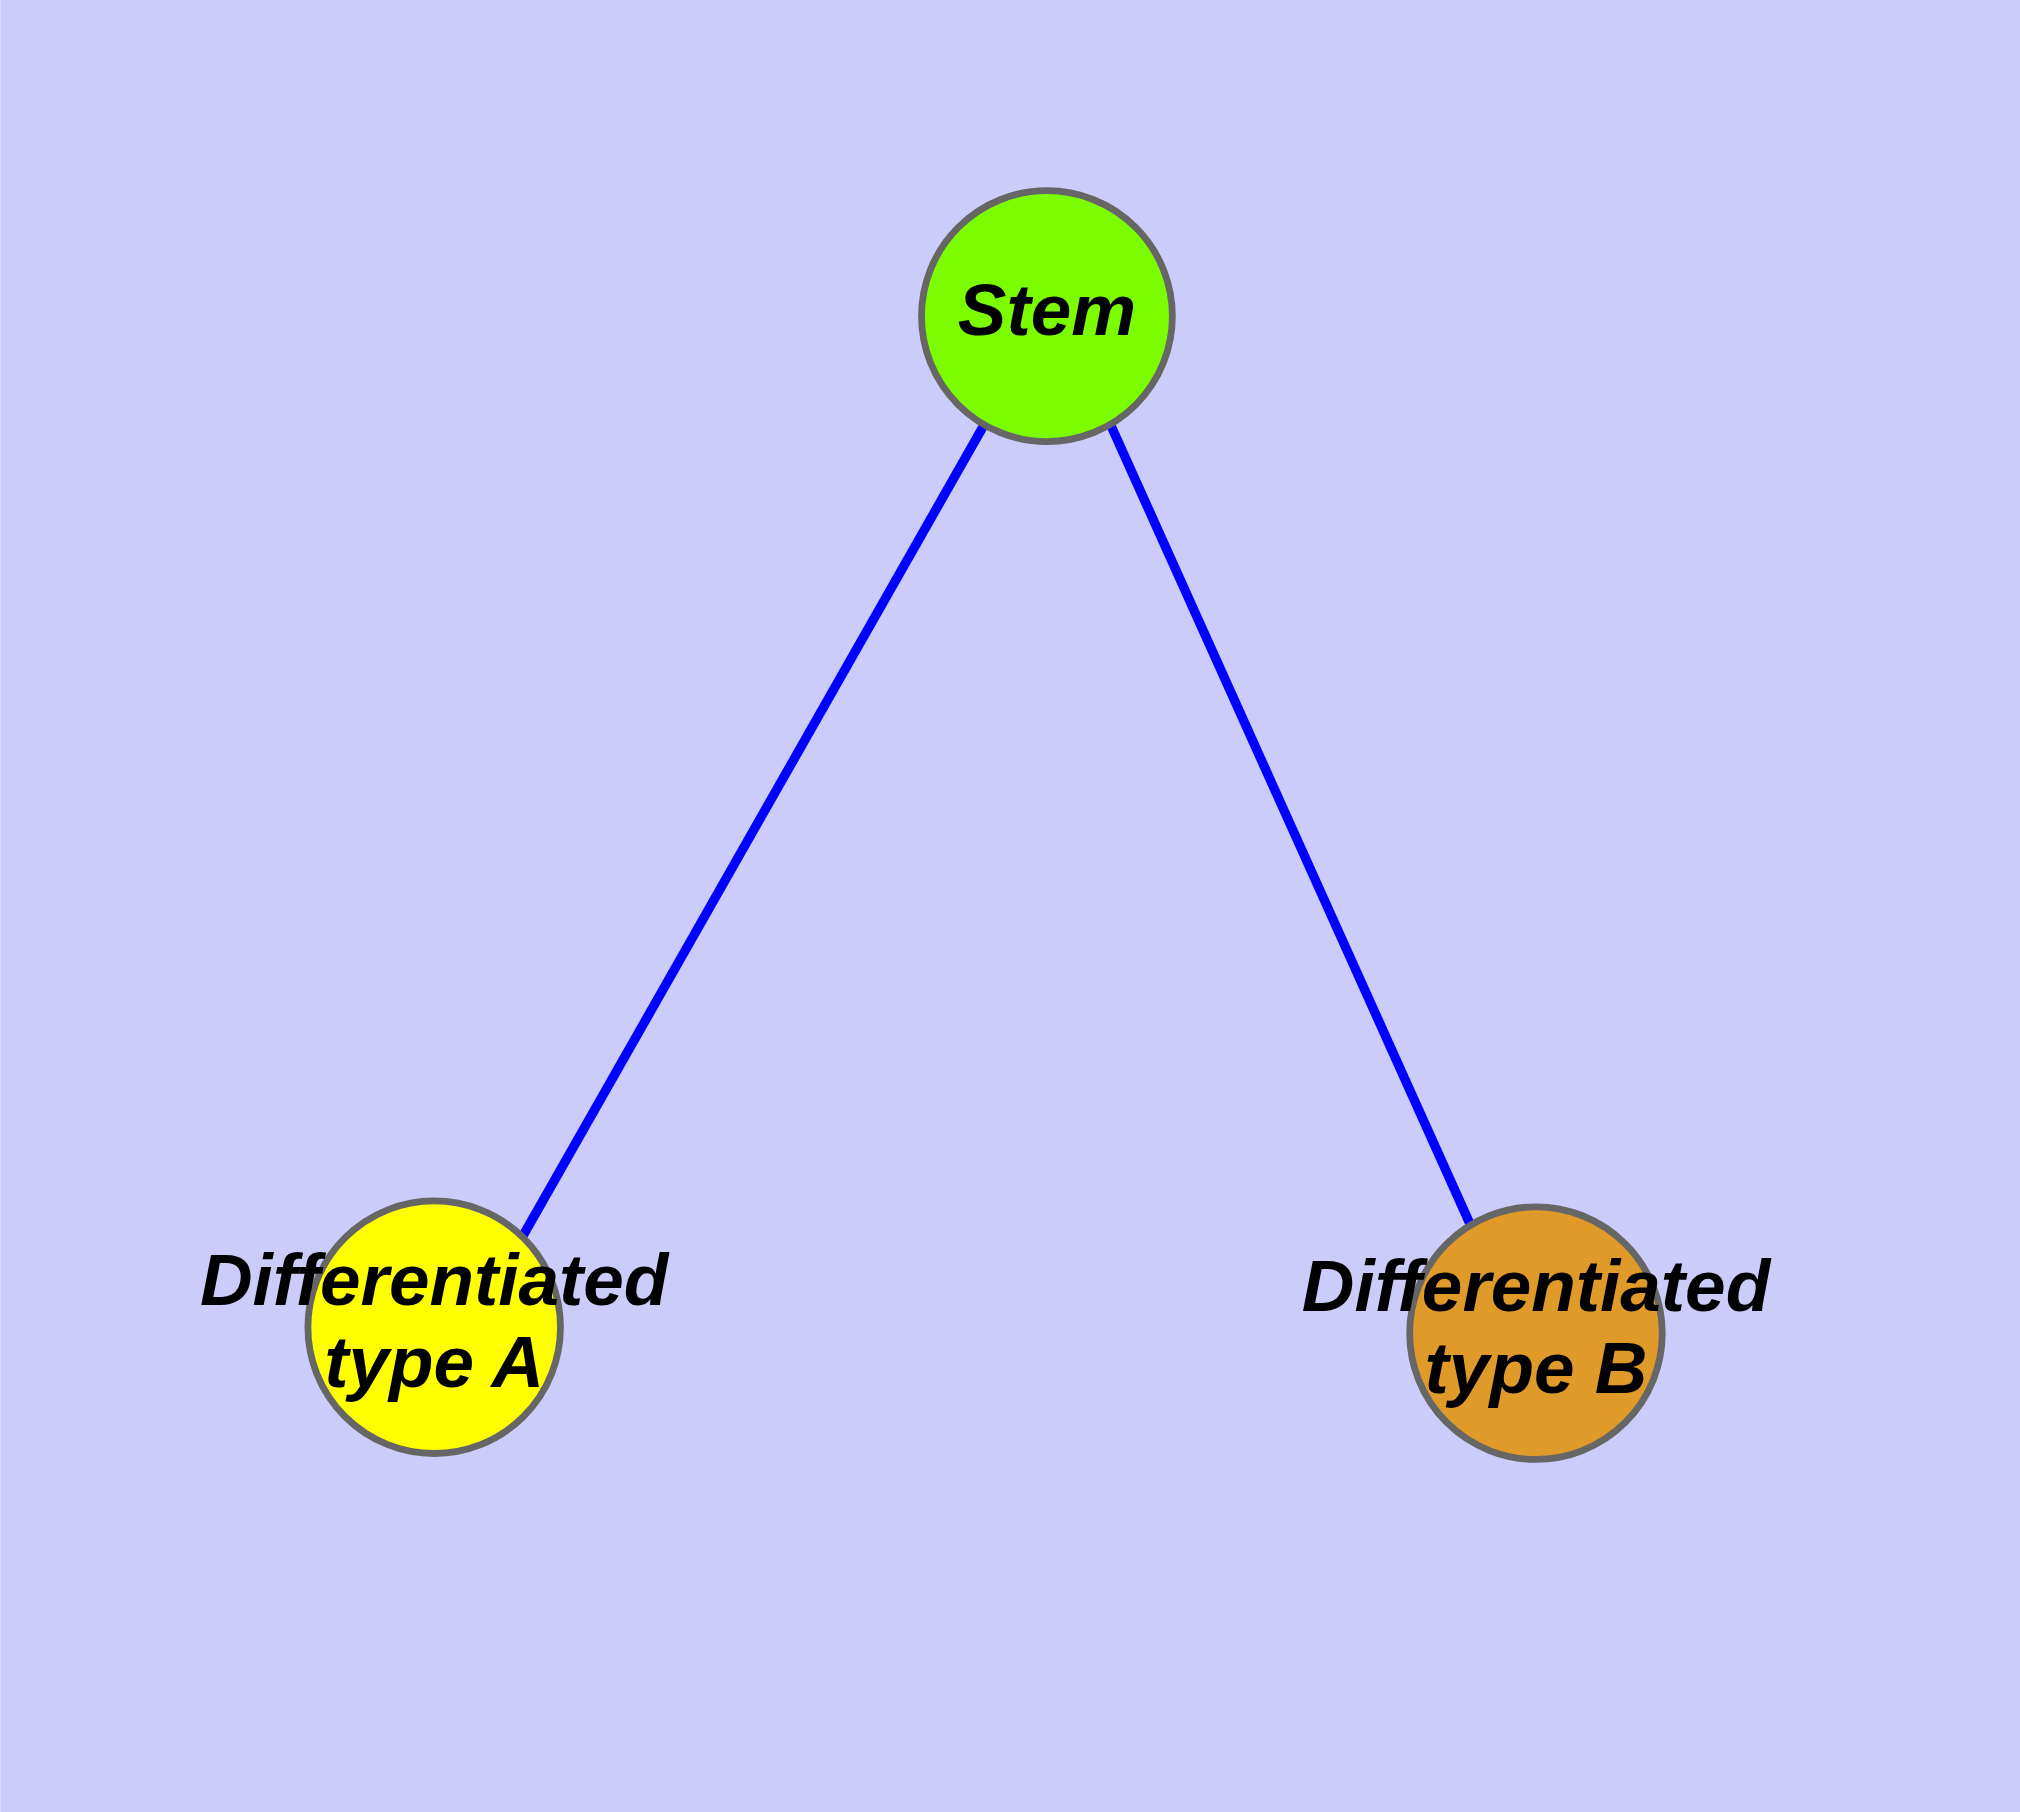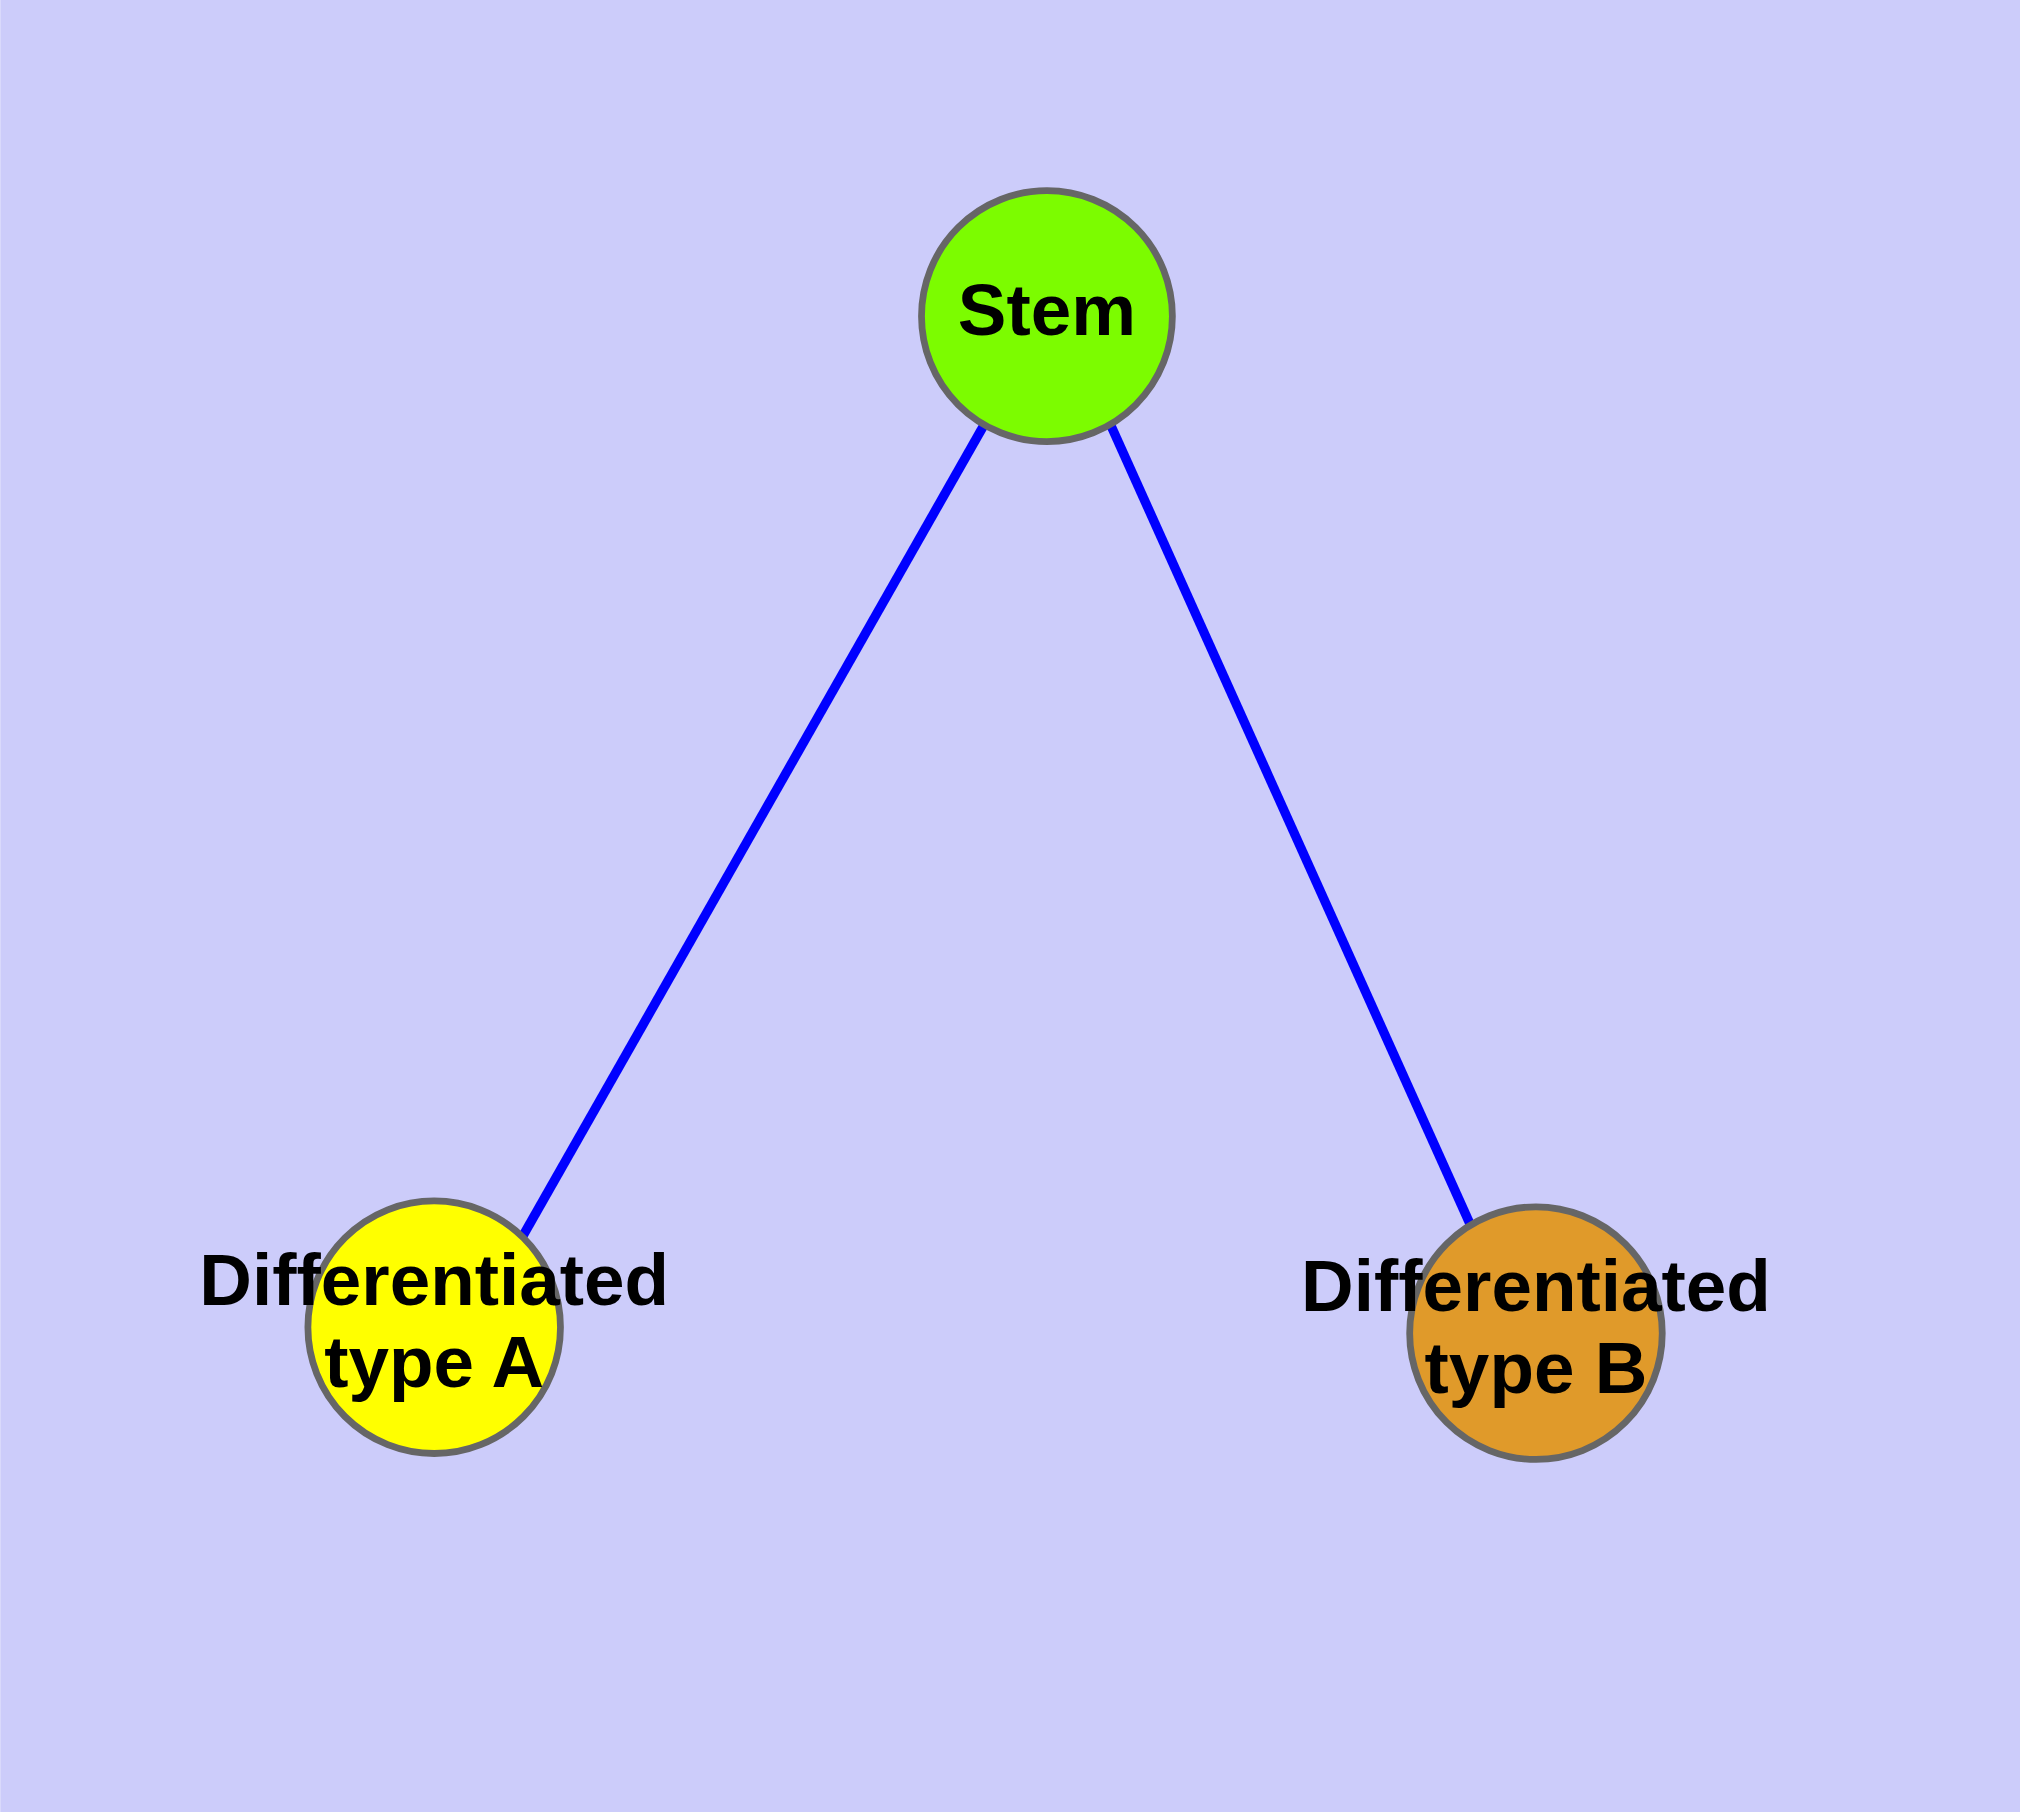--- a/index.html
+++ b/index.html
@@ -7,20 +7,21 @@
     margin: 0;
     padding: 0;
     background: #ffffff;
   }
   #canvas {
     position: relative;
     width: 2021px;
     height: 1812px;
     overflow: hidden;
     font-family: "Liberation Sans", sans-serif;
+    font-style: italic;
   }
   #graph-svg {
     position: absolute;
     left: 0;
     top: 0;
     width: 2021px;
     height: 1812px;
     display: block;
   }
   .node-label {

